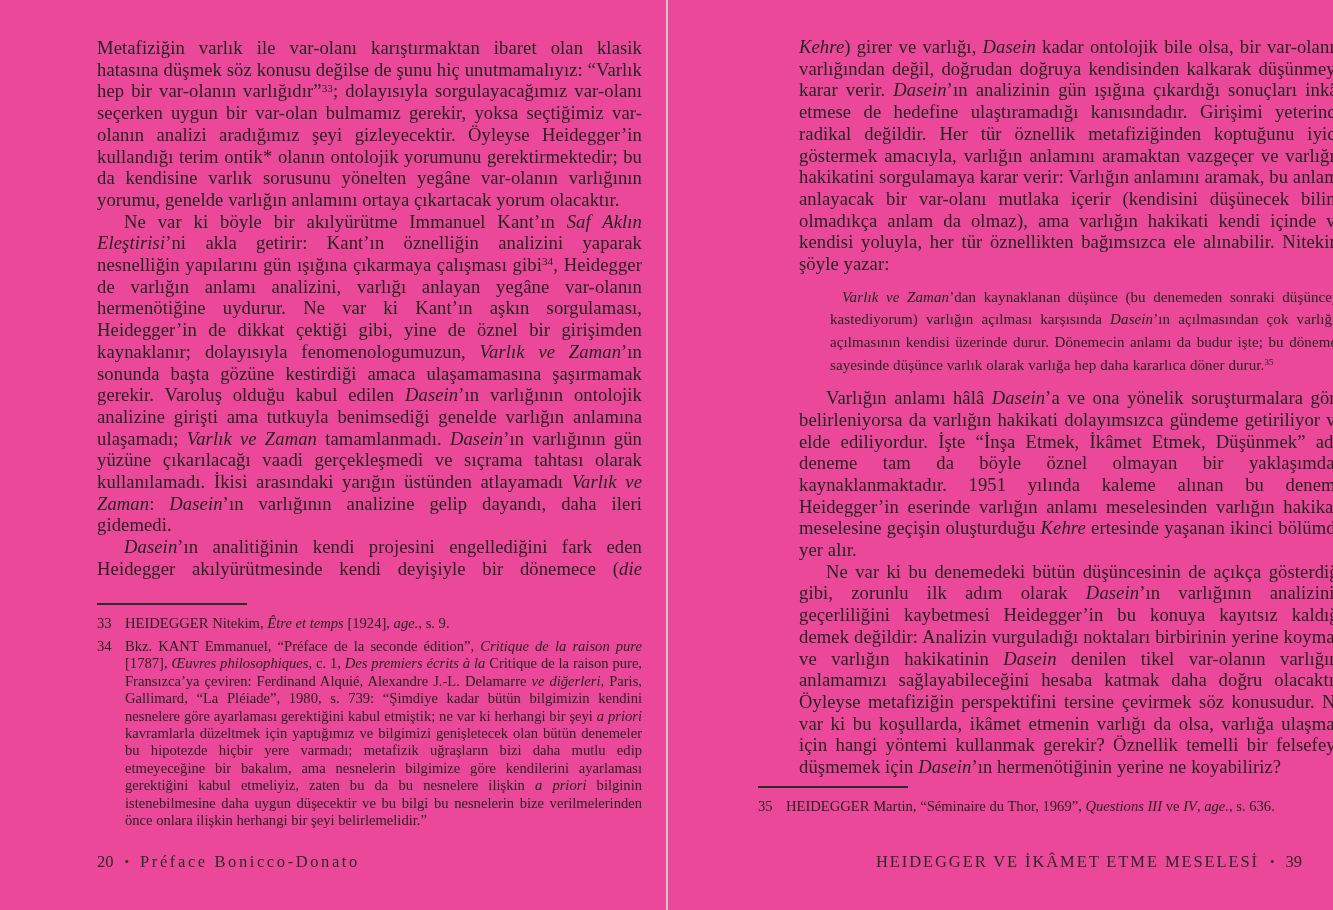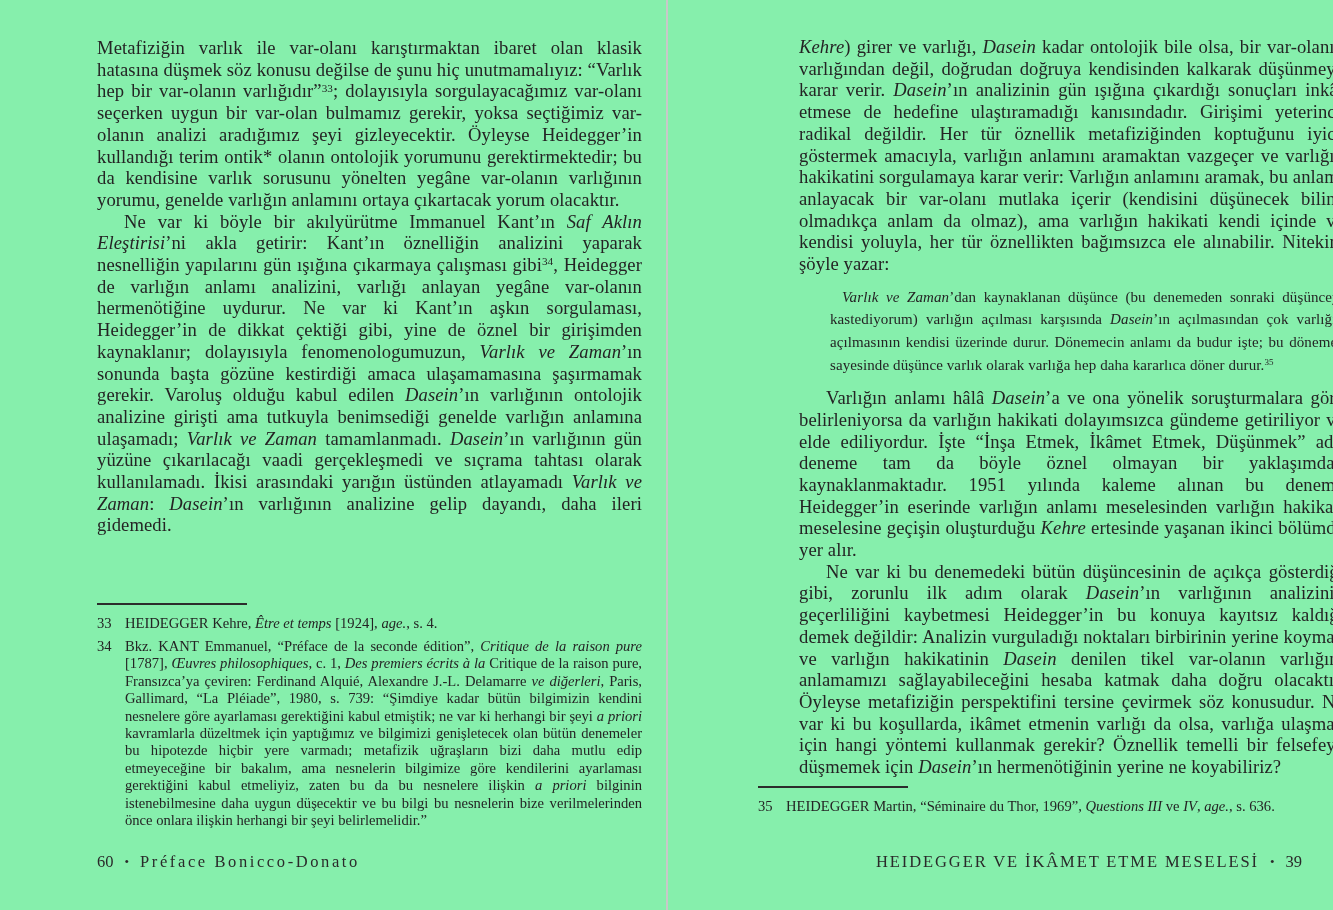--- a/index.html
+++ b/index.html
@@ -4,21 +4,21 @@
 <style>
   html, body {
     margin: 0;
     padding: 0;
     background: #ffffff;
   }
   .spread {
     position: relative;
     width: 1333px;
     height: 910px;
-    background: #86efac;
+    background: #ec4899;
     overflow: hidden;
     font-family: "Liberation Serif", "DejaVu Serif", serif;
     color: #242424;
   }
   .divider {
     position: absolute;
     left: 666px;
     top: 0;
     width: 2px;
     height: 910px;
@@ -88,36 +88,37 @@
 <body>
 
 <div class="spread">
 
   <div class="divider"></div>
 
   <section>
     <div class="body-col left">
       <p class="para"><span>Metafiziğin varlık ile var-olanı karıştırmaktan ibaret olan klasik hatasına düşmek söz konusu değilse de şunu hiç unutmamalıyız: “Varlık hep bir var-olanın varlığıdır”</span><sup>33</sup><span>; dolayısıyla sorgulayacağımız var-olanı seçerken uygun bir var-olan bulmamız gerekir, yoksa seçtiğimiz var-olanın analizi aradığımız şeyi gizleyecektir. Öyleyse Heidegger’in kullandığı terim ontik* olanın ontolojik yorumunu gerektirmektedir; bu da kendisine varlık sorusunu yönelten yegâne var-olanın varlığının yorumu, genelde varlığın anlamını ortaya çıkartacak yorum olacaktır.</span></p>
       <p class="para indent"><span>Ne var ki böyle bir akılyürütme Immanuel Kant’ın </span><em>Saf Aklın Eleştirisi</em><span>’ni akla getirir: Kant’ın öznelliğin analizini yaparak nesnelliğin yapılarını gün ışığına çıkarmaya çalışması gibi</span><sup>34</sup><span>, Heidegger de varlığın anlamı analizini, varlığı anlayan yegâne var-olanın hermenötiğine uydurur. Ne var ki Kant’ın aşkın sorgulaması, Heidegger’in de dikkat çektiği gibi, yine de öznel bir girişimden kaynaklanır; dolayısıyla fenomenologumuzun, </span><em>Varlık ve Zaman</em><span>’ın sonunda başta gözüne kestirdiği amaca ulaşamamasına şaşırmamak gerekir. Varoluş olduğu kabul edilen </span><em>Dasein</em><span>’ın varlığının ontolojik analizine girişti ama tutkuyla benimsediği genelde varlığın anlamına ulaşamadı; </span><em>Varlık ve Zaman</em><span> tamamlanmadı. </span><em>Dasein</em><span>’ın varlığının gün yüzüne çıkarılacağı vaadi gerçekleşmedi ve sıçrama tahtası olarak kullanılamadı. İkisi arasındaki yarığın üstünden atlayamadı </span><em>Varlık ve Zaman</em><span>: </span><em>Dasein</em><span>’ın varlığının analizine gelip dayandı, daha ileri gidemedi.</span></p>
+      <p class="para indent justify-last"><em>Dasein</em><span>’ın analitiğinin kendi projesini engellediğini fark eden Heidegger akılyürütmesinde kendi deyişiyle bir dönemece (</span><em>die</em></p>
     </div>
 
     <div class="footnotes fn-left">
       <div class="fn-rule"></div>
       <div class="footnote">
         <span class="fn-num">33</span>
-        <span class="fn-text"><span>HEIDEGGER Kehre, </span><em>Être et temps</em><span> [1924], </span><em>age.</em><span>, s. 4.</span></span>
+        <span class="fn-text"><span>HEIDEGGER Nitekim, </span><em>Être et temps</em><span> [1924], </span><em>age.</em><span>, s. 9.</span></span>
       </div>
       <div class="footnote">
         <span class="fn-num">34</span>
         <span class="fn-text"><span>Bkz. KANT Emmanuel, “Préface de la seconde édition”, </span><em>Critique de la raison pure</em><span> [1787], </span><em>Œuvres philosophiques</em><span>, c. 1, </span><em>Des premiers écrits à la</em><span> Critique de la raison pure, Fransızca’ya çeviren: Ferdinand Alquié, Alexandre J.-L. Delamarre </span><em>ve diğerleri</em><span>, Paris, Gallimard, “La Pléiade”, 1980, s. 739: “Şimdiye kadar bütün bilgimizin kendini nesnelere göre ayarlaması gerektiğini kabul etmiştik; ne var ki herhangi bir şeyi </span><em>a priori</em><span> kavramlarla düzeltmek için yaptığımız ve bilgimizi genişletecek olan bütün denemeler bu hipotezde hiçbir yere varmadı; metafizik uğraşların bizi daha mutlu edip etmeyeceğine bir bakalım, ama nesnelerin bilgimize göre kendilerini ayarlaması gerektiğini kabul etmeliyiz, zaten bu da bu nesnelere ilişkin </span><em>a priori</em><span> bilginin istenebilmesine daha uygun düşecektir ve bu bilgi bu nesnelerin bize verilmelerinden önce onlara ilişkin herhangi bir şeyi belirlemelidir.”</span></span>
       </div>
     </div>
 
     <div class="footer footer-left">
-      <span>60</span><span class="bullet">•</span><span class="spaced">Préface Bonicco-Donato</span>
+      <span>20</span><span class="bullet">•</span><span class="spaced">Préface Bonicco-Donato</span>
     </div>
   </section>
 
   <section>
     <div class="body-col right">
       <p class="para"><em>Kehre</em><span>) girer ve varlığı, </span><em>Dasein</em><span> kadar ontolojik bile olsa, bir var-olanın varlığından değil, doğrudan doğruya kendisinden kalkarak düşünmeye karar verir. </span><em>Dasein</em><span>’ın analizinin gün ışığına çıkardığı sonuçları inkâr etmese de hedefine ulaştıramadığı kanısındadır. Girişimi yeterince radikal değildir. Her tür öznellik metafiziğinden koptuğunu iyice göstermek amacıyla, varlığın anlamını aramaktan vazgeçer ve varlığın hakikatini sorgulamaya karar verir: Varlığın anlamını aramak, bu anlamı anlayacak bir var-olanı mutlaka içerir (kendisini düşünecek bilinç olmadıkça anlam da olmaz), ama varlığın hakikati kendi içinde ve kendisi yoluyla, her tür öznellikten bağımsızca ele alınabilir. Nitekim şöyle yazar:</span></p>
       <div class="quote"><em>Varlık ve Zaman</em><span>’dan kaynaklanan düşünce (bu denemeden sonraki düşünceyi kastediyorum) varlığın açılması karşısında </span><em>Dasein</em><span>’ın açılmasından çok varlığın açılmasının kendisi üzerinde durur. Dönemecin anlamı da budur işte; bu dönemeç sayesinde düşünce varlık olarak varlığa hep daha kararlıca döner durur.</span><sup>35</sup></div>
       <p class="para indent"><span>Varlığın anlamı hâlâ </span><em>Dasein</em><span>’a ve ona yönelik soruşturmalara göre belirleniyorsa da varlığın hakikati dolayımsızca gündeme getiriliyor ve elde ediliyordur. İşte “İnşa Etmek, İkâmet Etmek, Düşünmek” adlı deneme tam da böyle öznel olmayan bir yaklaşımdan kaynaklanmaktadır. 1951 yılında kaleme alınan bu deneme Heidegger’in eserinde varlığın anlamı meselesinden varlığın hakikati meselesine geçişin oluşturduğu </span><em>Kehre</em><span> ertesinde yaşanan ikinci bölümde yer alır.</span></p>
       <p class="para indent"><span>Ne var ki bu denemedeki bütün düşüncesinin de açıkça gösterdiği gibi, zorunlu ilk adım olarak </span><em>Dasein</em><span>’ın varlığının analizinin geçerliliğini kaybetmesi Heidegger’in bu konuya kayıtsız kaldığı demek değildir: Analizin vurguladığı noktaları birbirinin yerine koymak ve varlığın hakikatinin </span><em>Dasein</em><span> denilen tikel var-olanın varlığını anlamamızı sağlayabileceğini hesaba katmak daha doğru olacaktır. Öyleyse metafiziğin perspektifini tersine çevirmek söz konusudur. Ne var ki bu koşullarda, ikâmet etmenin varlığı da olsa, varlığa ulaşmak için hangi yöntemi kullanmak gerekir? Öznellik temelli bir felsefeye düşmemek için </span><em>Dasein</em><span>’ın hermenötiğinin yerine ne koyabiliriz?</span></p>
     </div>

